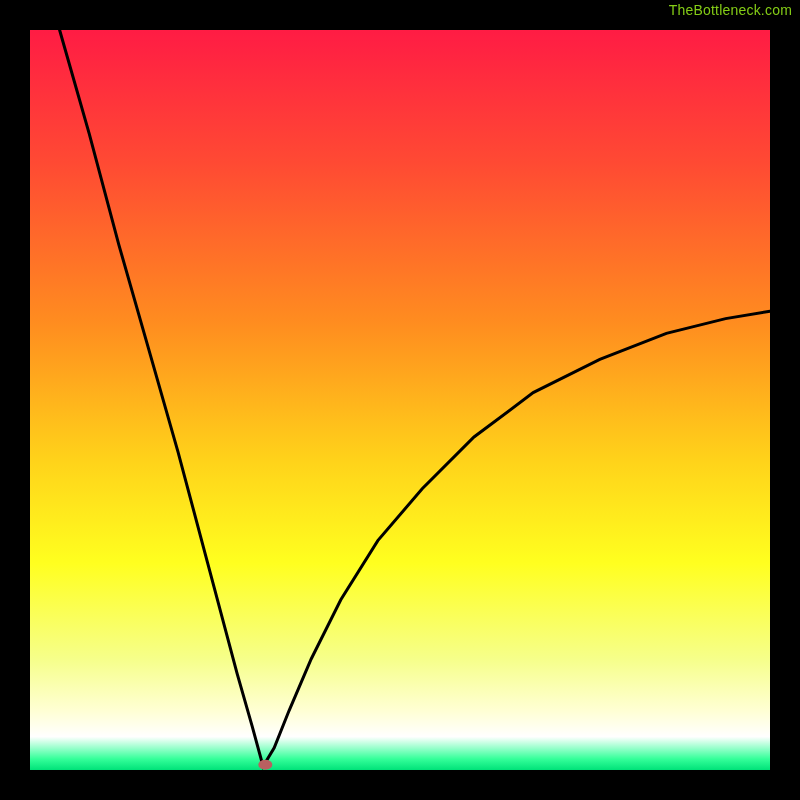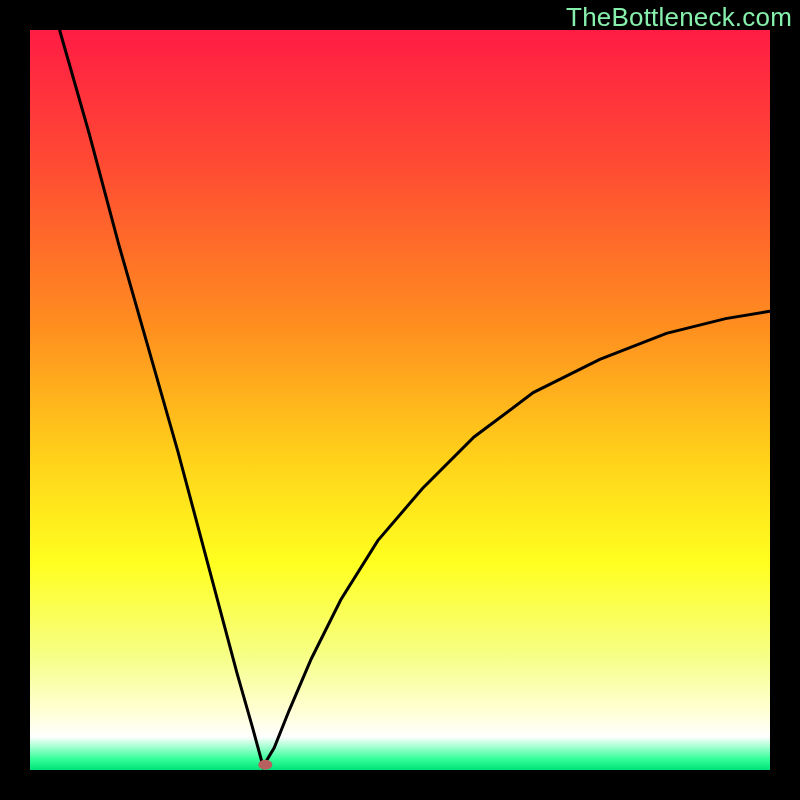--- a/index.html
+++ b/index.html
@@ -14,22 +14,22 @@
   .frame {
     position: relative;
     width: 800px;
     height: 800px;
     background: #000;
   }
   .watermark {
     position: absolute;
     top: 2px;
     right: 8px;
-    color: #86efac;
-    font-size: 26px;
+    color: #84cc16;
+    font-size: 14px;
     letter-spacing: 0.2px;
     z-index: 10;
   }
   svg {
     display: block;
   }
 </style>
 </head>
 <body>
 

